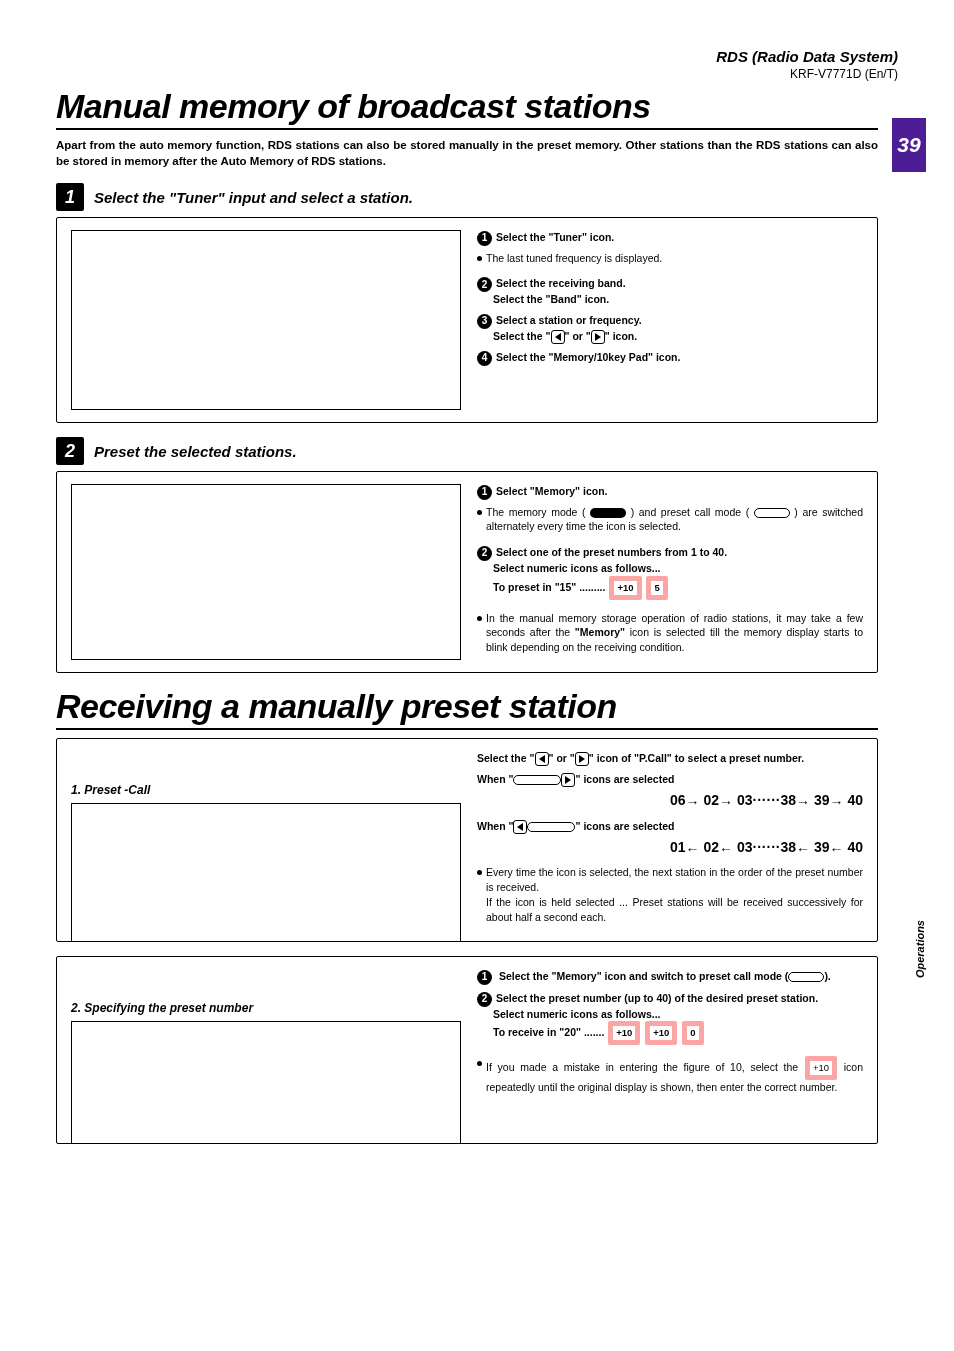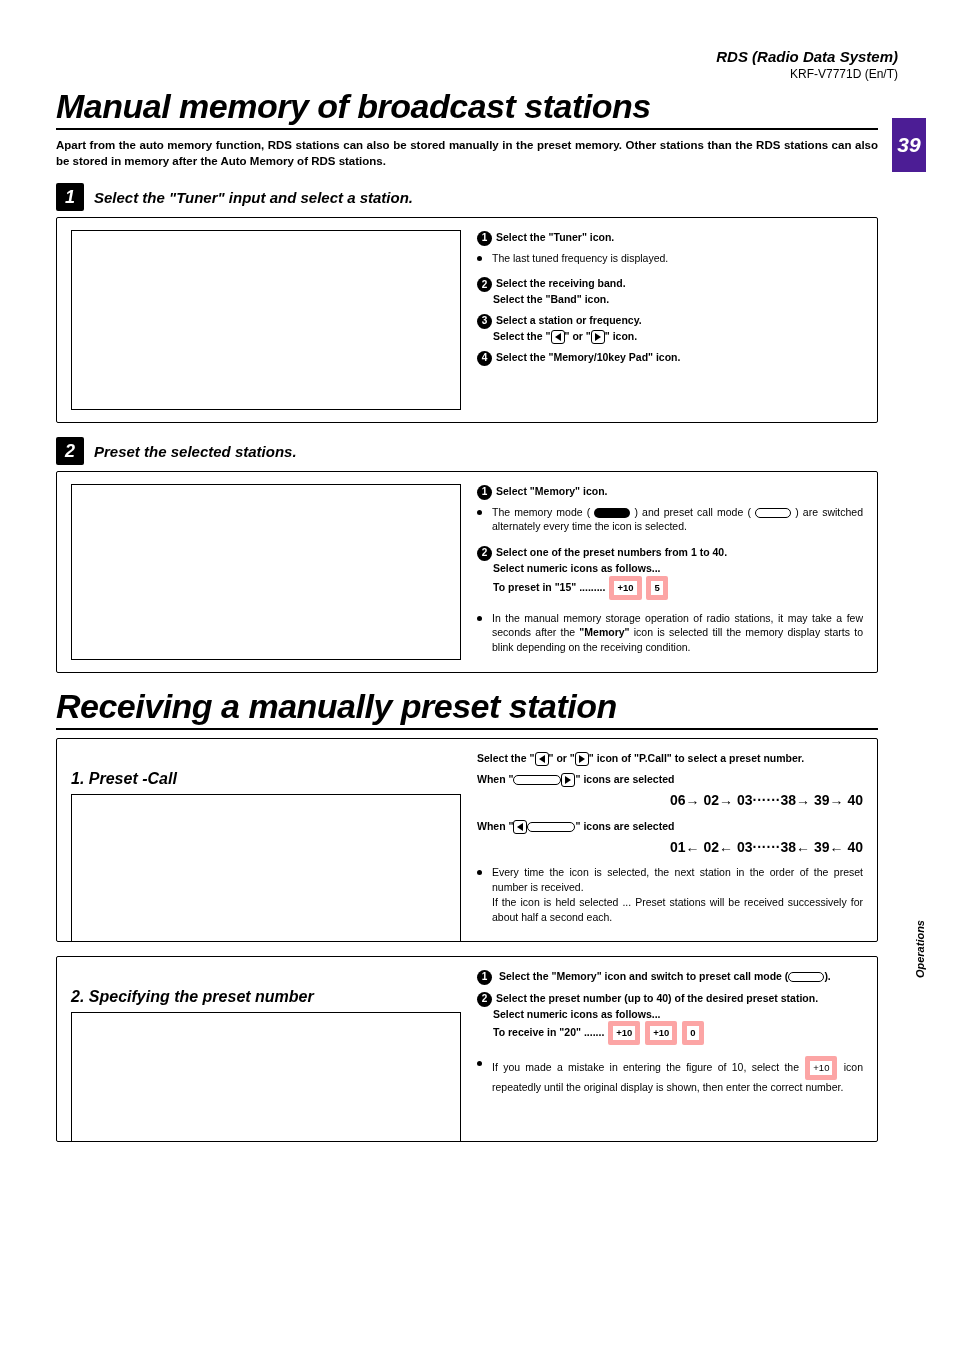--- a/index.html
+++ b/index.html
@@ -121,21 +121,21 @@
     font-weight: bold;
     align-items: center;
     justify-content: center;
     margin-right: 4px;
     vertical-align: middle;
   }
   .sub-bold { font-weight: bold; }
   .bullet {
     display: flex;
     align-items: flex-start;
-    gap: 10px;
+    gap: 4px;
     margin: 5px 0;
     text-align: justify;
   }
   .bullet .dot {
     width: 5px;
     height: 5px;
     background: #000;
     border-radius: 50%;
     margin-top: 5px;
     flex: none;
@@ -173,22 +173,22 @@
     border: 1px solid #000; border-radius: 3px;
     align-items: center; justify-content: center;
     vertical-align: middle;
   }
   .tri-l::before { content: ""; border-right: 6px solid #000; border-top: 4px solid transparent; border-bottom: 4px solid transparent; }
   .tri-r::before { content: ""; border-left: 6px solid #000; border-top: 4px solid transparent; border-bottom: 4px solid transparent; }
   .sub-heading {
     font-family: "Arial Black", Arial, sans-serif;
     font-style: italic;
     font-weight: 900;
-    font-size: 16px;
-    margin: 19px 0 6px 0;
+    font-size: 12px;
+    margin: 32px 0 6px 0;
   }
   .side-tab {
     position: absolute;
     right: 28px;
     top: 920px;
     writing-mode: vertical-rl;
     transform: rotate(180deg);
     font-style: italic;
     font-weight: bold;
     font-size: 11px;

